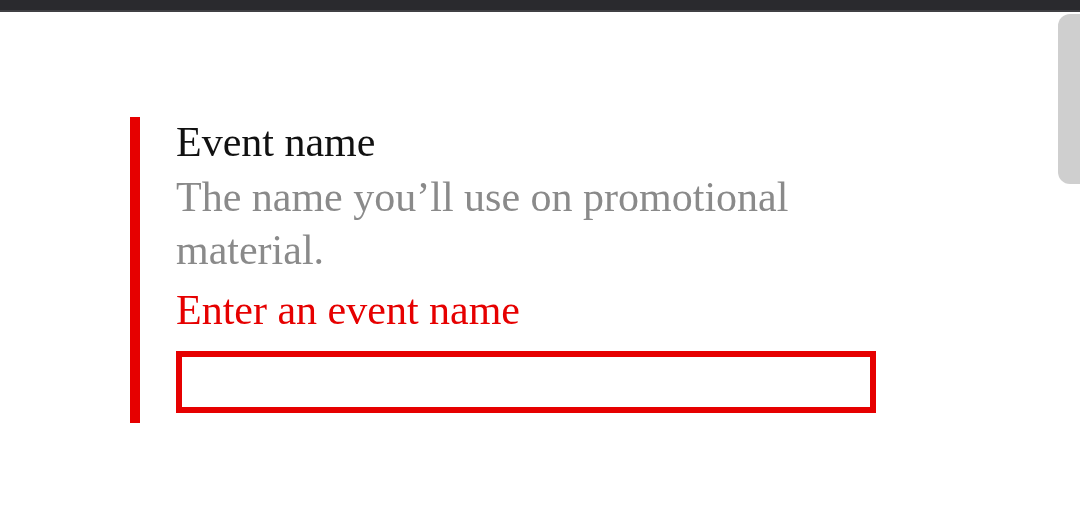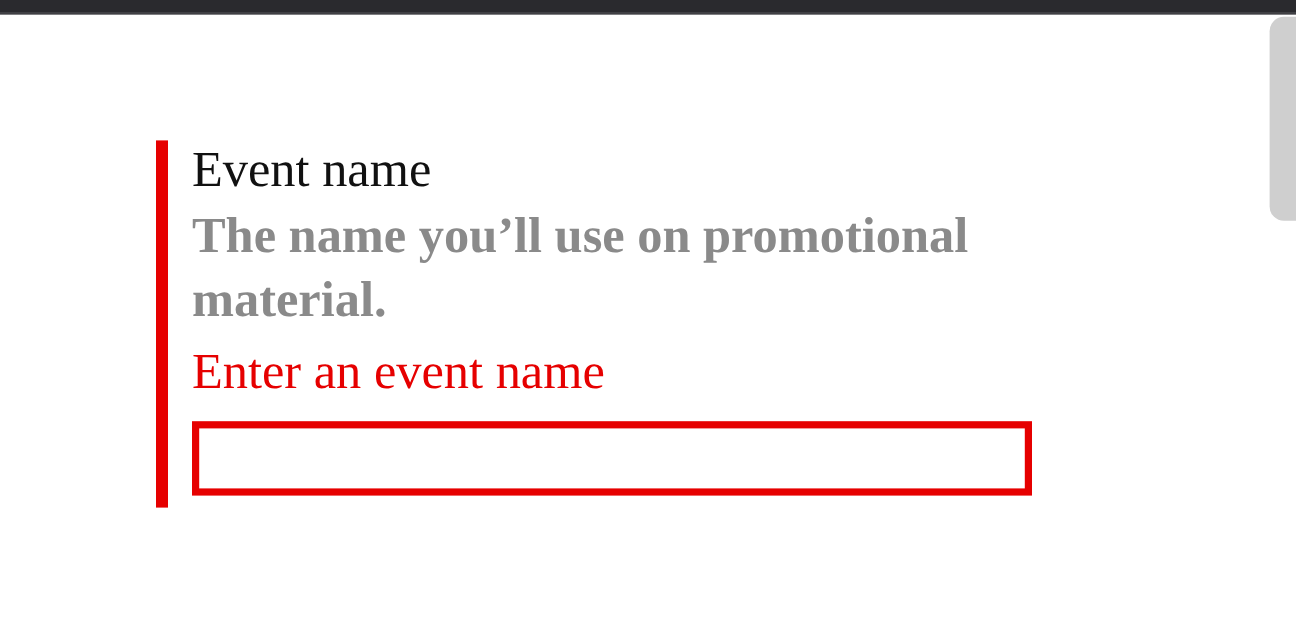--- a/index.html
+++ b/index.html
@@ -20,36 +20,36 @@
       background: #2a2a2e;
       border-bottom: 2px solid #404044;
     }
     .content {
       position: relative;
       padding-top: 105px;
       padding-left: 130px;
     }
     .form-group {
       border-left: 10px solid #e60000;
-      padding-left: 20px;
+      padding-left: 36px;
       padding-top: 0;
       padding-bottom: 10px;
       width: 760px;
     }
     .label {
       font-size: 42px;
       color: #111111;
       font-weight: 400;
       line-height: 1.2;
       margin-bottom: 4px;
     }
     .hint {
       font-size: 42px;
       color: #8a8a8a;
-      font-weight: 700;
+      font-weight: 400;
       line-height: 1.25;
       margin-bottom: 8px;
     }
     .error {
       font-size: 42px;
       color: #e60000;
       font-weight: 400;
       line-height: 1.25;
       margin-bottom: 14px;
     }

